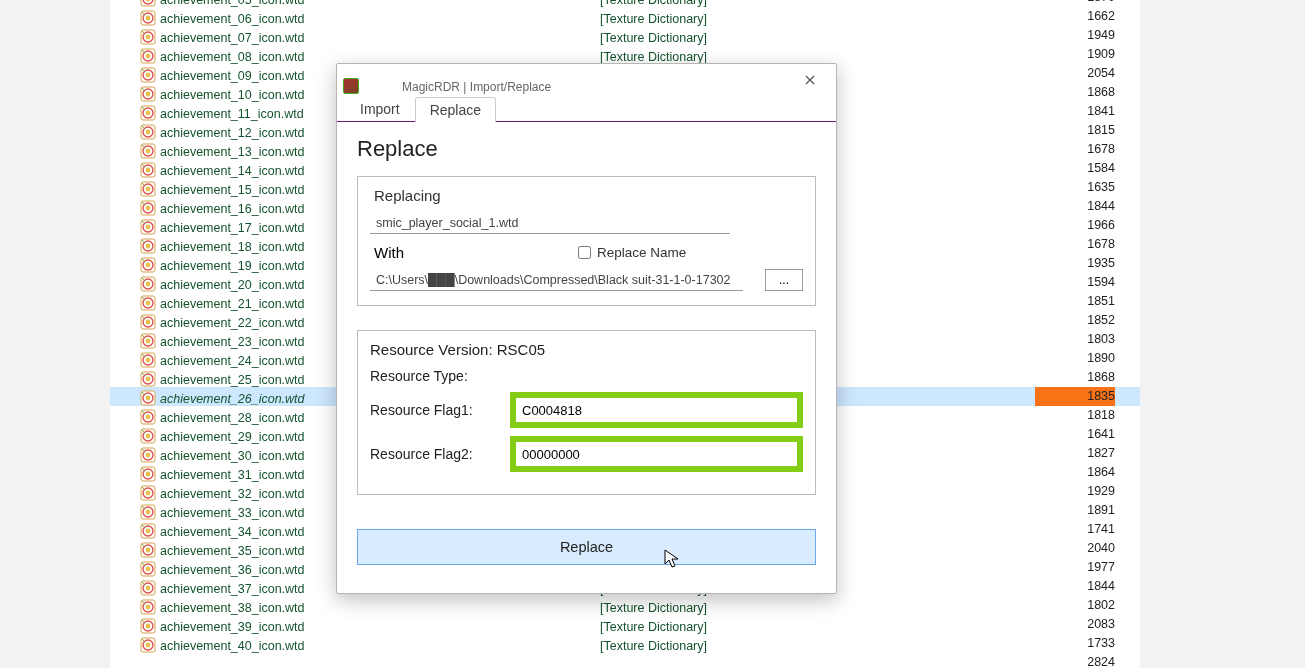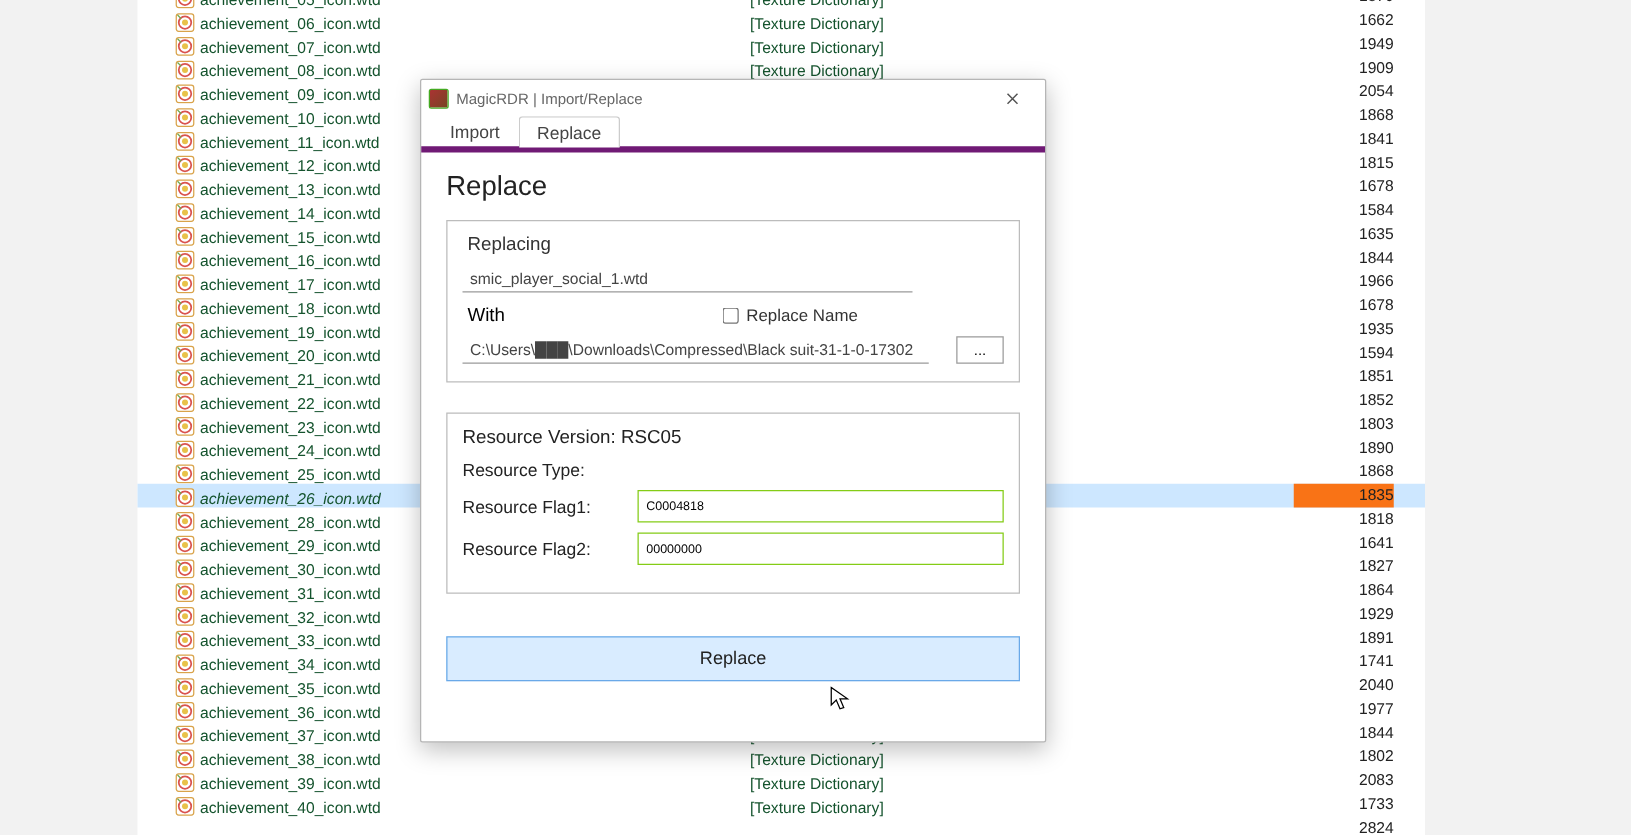--- a/index.html
+++ b/index.html
@@ -15,26 +15,26 @@
   .sizecol { position: absolute; top: -12px; right: 190px; width: 80px; }
   .sizecol .sz { height: 19px; line-height: 19px; font-size: 12.5px; color: #222; text-align: right; }
   .sizecol .sz.selected { background: #f97316; }
 
   
   .fileicon { display: inline-block; }
   .fileicon svg { width: 16px; height: 16px; }
 
   
   .dlg { position: absolute; left: 336px; top: 63px; width: 501px; height: 531px; background: #fff; border: 1px solid #b5b5b5; box-shadow: 0 6px 20px rgba(0,0,0,.25); border-radius: 2px; }
-  .titlebar { display: flex; align-items: center; height: 30px; padding: 0 6px; }
+  .titlebar { display: flex; align-items: flex-end; height: 30px; padding: 0 6px; gap: 37px; }
   .titlebar .appicon { width: 16px; height: 16px; margin-right: 6px; background: linear-gradient(135deg,#a33,#742); border: 1px solid #4a2; border-radius: 2px; }
   .titlebar .title { font-size: 12px; color: #666; flex: 1; }
   .titlebar .close { width: 40px; height: 28px; display:flex; align-items:center; justify-content:center; color:#555; font-size: 14px; cursor:pointer; }
 
-  .tabs { display: flex; align-items: flex-end; padding-left: 8px; height: 28px; border-bottom: 5px solid #701a75; }
+  .tabs { display: flex; align-items: flex-end; padding-left: 8px; height: 28px; border-bottom: 1px solid #701a75; }
   .tab { padding: 4px 14px; font-size: 14px; color: #444; border: 1px solid transparent; border-bottom: none; cursor:pointer; }
   .tab.active { background: #fff; border-color: #ccc; border-radius: 3px 3px 0 0; position: relative; top: 1px; }
 
   .content { padding: 14px 20px; }
   .h { font-size: 22px; font-weight: 400; margin-bottom: 14px; color:#222; }
 
   .group { border: 1px solid #bcbcbc; padding: 10px 12px 14px 12px; margin-bottom: 24px; }
   .grouplabel { font-size: 15px; color: #333; margin-bottom: 8px; padding-left: 4px; }
   .txt { width: 360px; height: 22px; font-size: 12.5px; padding: 2px 6px; border: none; border-bottom: 1px solid #9a9a9a; background: #fff; color:#444; }
   .txt.wide { width: 360px; }
@@ -48,21 +48,21 @@
   .pathrow .txt { flex:1; }
   .browse { width: 38px; height: 22px; border: 1px solid #9a9a9a; background: #fff; font-size: 12px; cursor:pointer; display:flex; align-items:center; justify-content:center; }
 
   .rvtitle { font-size: 15px; margin-bottom: 10px; color:#222; }
   .formrow { display:flex; align-items:center; margin-bottom: 8px; }
   .formrow label { font-size: 14px; width: 140px; color:#222; }
   .spin { position: relative; flex:1; display:flex; }
   .spin input { flex:1; height: 26px; border: 1px solid #9a9a9a; padding: 0 18px 0 6px; font-size: 13px; }
   .spinbtns { position:absolute; right:1px; top:1px; bottom:1px; width:15px; display:flex; flex-direction:column; }
   .spinb { flex:1; border:1px solid #888; border-left:none; background:#f4f4f4; font-size:7px; line-height:1; display:flex; align-items:center; justify-content:center; cursor:pointer; }
-  .plain { flex:1; height: 26px; border: 1px solid #84cc16; padding: 12px 6px; font-size: 10px; }
+  .plain { flex:1; height: 26px; border: 6px solid #84cc16; padding: 12px 6px; font-size: 13px; }
 
   .bigbtn { width: 100%; height: 36px; background: #d9ecff; border: 1px solid #6aa9e8; font-size: 14.5px; color:#222; cursor:pointer; margin-top: 10px; }
 
   
   .cursor { position: absolute; left: 664px; top: 549px; pointer-events: none; }
   .cursor svg { width: 16px; height: 20px; }
 </style>
 </head>
 <body>
 

